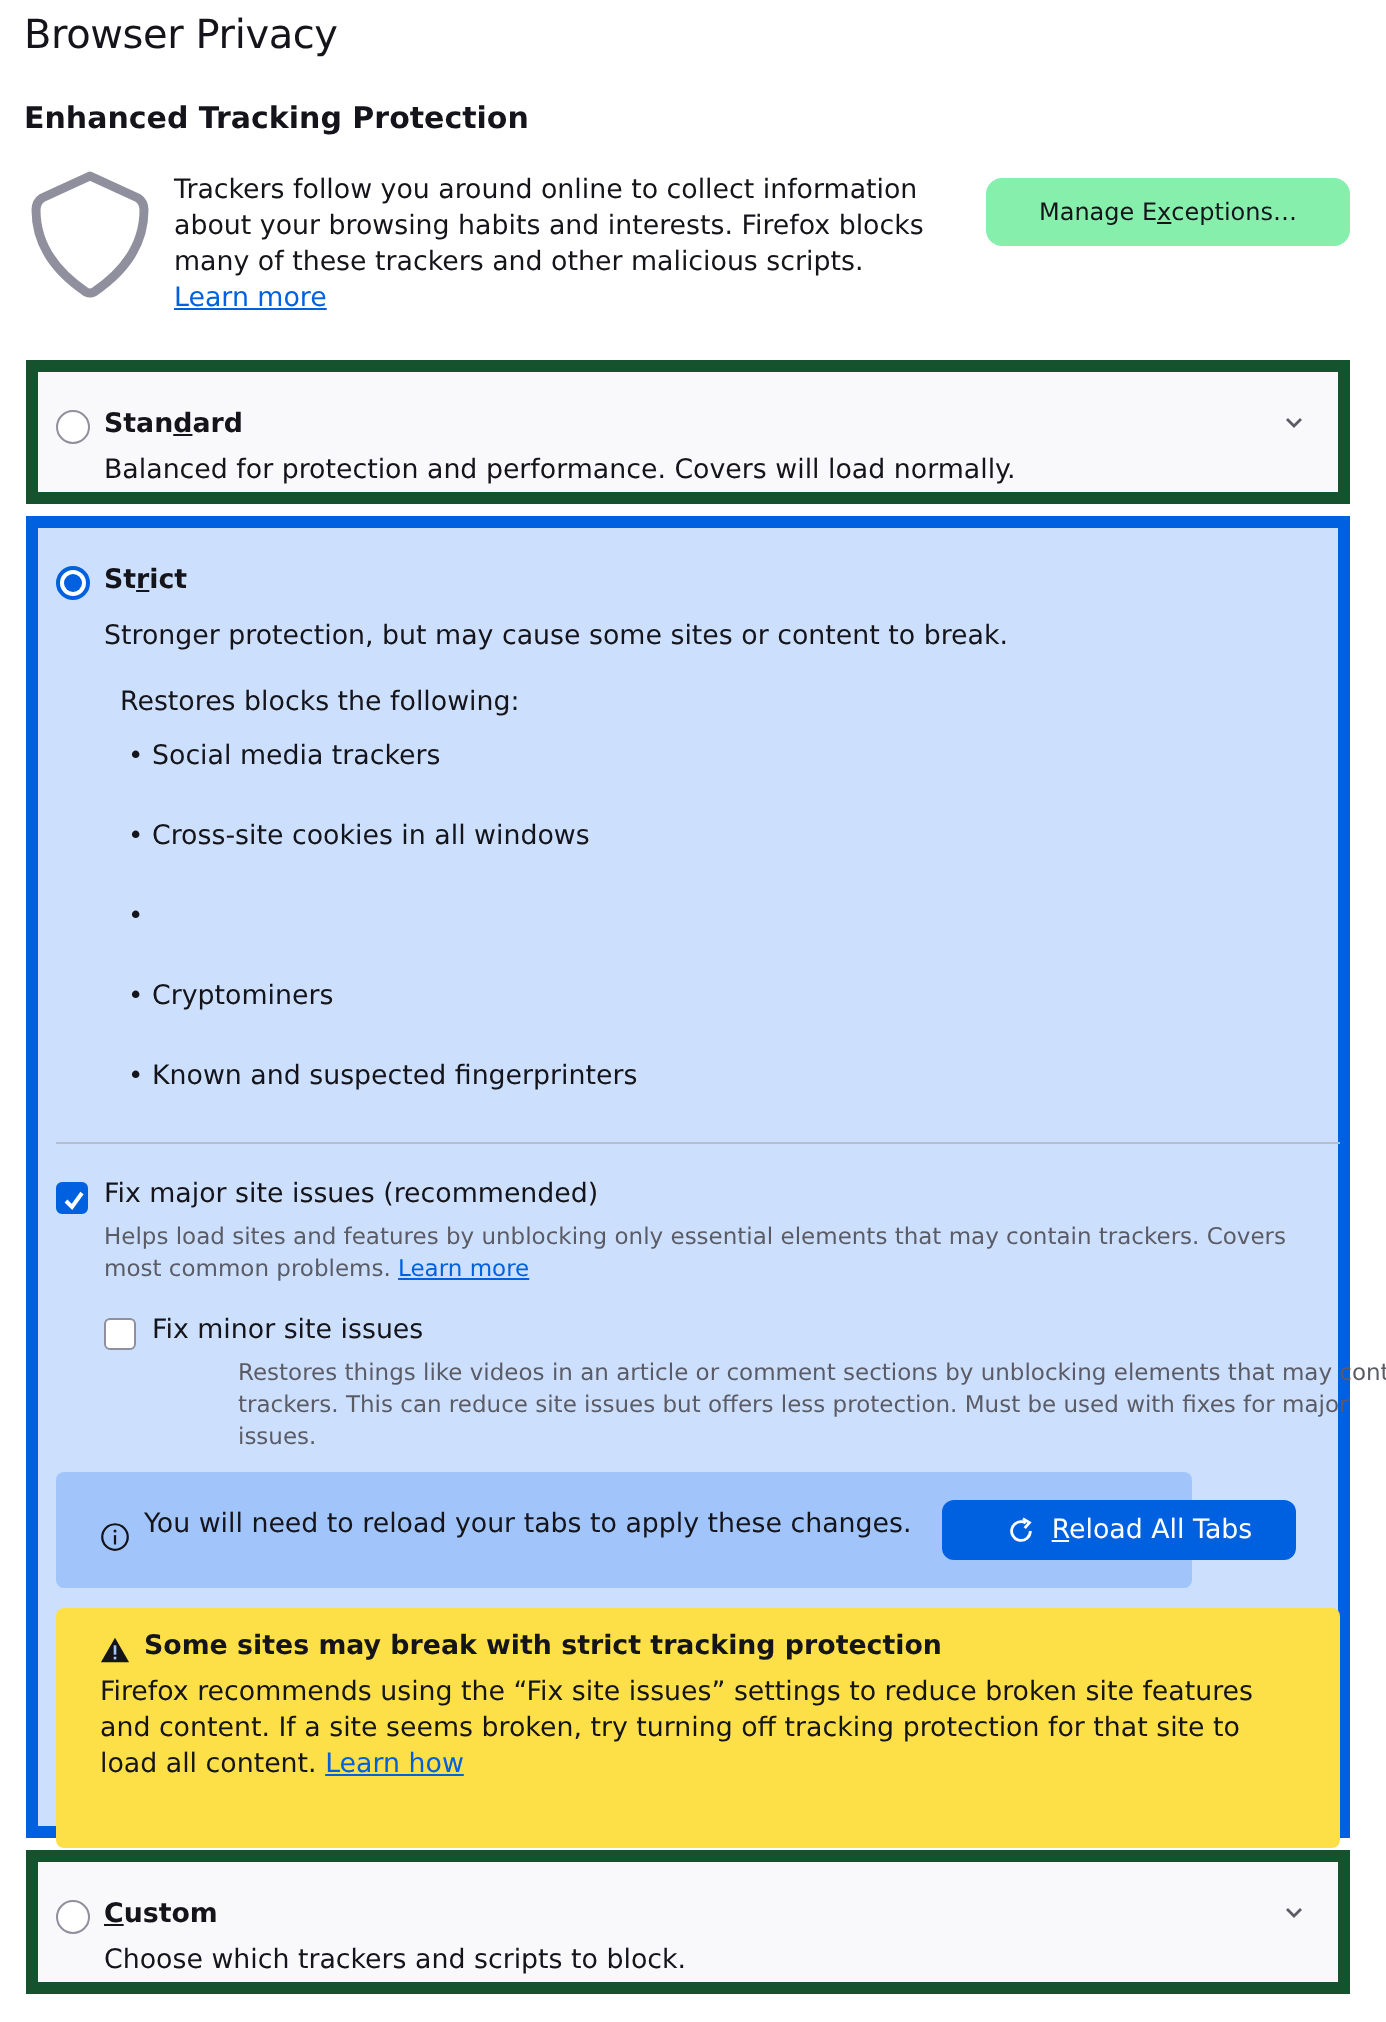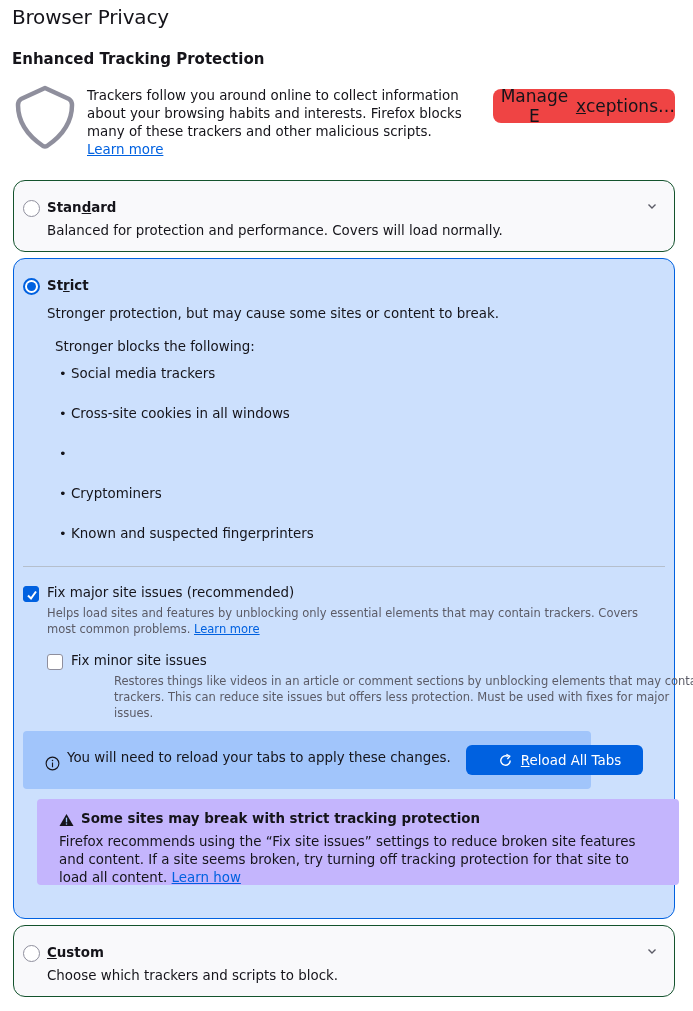--- a/index.html
+++ b/index.html
@@ -3,24 +3,24 @@
   <meta charset="utf-8">
   <style>
     * { box-sizing: border-box; margin: 0; padding: 0; }
     html, body { width: 693px; height: 1011px; background: #ffffff; overflow: hidden; }
     body { font-family: "DejaVu Sans", "Liberation Sans", sans-serif; color: #15141a; position: relative; }
     .page-title { position: absolute; left: 12px; top: 5px; font-size: 20px; font-weight: 500; color: #15141a; letter-spacing: -0.2px; }
     .section-title { position: absolute; left: 12px; top: 50px; font-size: 15px; font-weight: 600; color: #15141a; }
     .shield { position: absolute; left: 15px; top: 85px; width: 60px; height: 64px; }
     .intro { position: absolute; left: 87px; top: 87px; width: 390px; font-size: 13.4px; line-height: 18px; color: #15141a; }
     a.link { color: #0061e0; text-decoration: underline; }
-    .manage-btn { position: absolute; left: 493px; top: 89px; width: 182px; height: 34px; background: #ef4444; border-radius: 8px; border: none; font-family: inherit; font-size: 17px; font-weight: 500; color: #15141a; display: flex; align-items: center; justify-content: center; }
+    .manage-btn { position: absolute; left: 493px; top: 89px; width: 182px; height: 34px; background: #86efac; border-radius: 8px; border: none; font-family: inherit; font-size: 12px; font-weight: 500; color: #15141a; display: flex; align-items: center; justify-content: center; }
     .manage-btn u { text-decoration: underline; }
 
-    .card { position: absolute; left: 13px; width: 662px; border: 1px solid #14532d; border-radius: 12px; background: #f9f9fb; }
+    .card { position: absolute; left: 13px; width: 662px; border: 6px solid #14532d; border-radius: 0; background: #f9f9fb; }
     .card.standard { top: 180px; height: 72px; }
     .card.custom { top: 925px; height: 72px; }
     .card.strict { top: 258px; height: 661px; background: #cce0fd; border-color: #0061e0; }
 
     .radio { position: absolute; left: 9px; width: 17px; height: 17px; border-radius: 50%; border: 1px solid #8f8f9d; background: #fff; }
     .radio.checked { border: 2px solid #0061e0; }
     .radio.checked::after { content: ""; position: absolute; left: 2px; top: 2px; width: 9px; height: 9px; border-radius: 50%; background: #0061e0; }
     .card-label { position: absolute; left: 33px; font-size: 13.4px; font-weight: 700; color: #15141a; }
     .card-desc { position: absolute; left: 33px; font-size: 13.4px; color: #15141a; }
     .chevron { position: absolute; right: 17px; width: 10px; height: 10px; }
@@ -36,21 +36,21 @@
     .checkbox.checked svg { position: absolute; left: 2px; top: 2px; }
     .opt-label { position: absolute; font-size: 13.4px; color: #15141a; }
     .opt-desc { position: absolute; font-size: 11.5px; line-height: 16px; color: #5b5b66; }
     .opt-desc a.link { color: #0061e0; }
 
     .reload-bar { position: absolute; left: 9px; top: 472px; width: 568px; height: 58px; background: #a1c5fb; border-radius: 4px; }
     .info-icon { position: absolute; left: 22px; top: 25px; width: 15px; height: 15px; }
     .reload-text { position: absolute; left: 44px; top: 19px; font-size: 13.4px; color: #15141a; }
     .reload-btn { position: absolute; left: 443px; top: 14px; width: 177px; height: 30px; background: #0061e0; border-radius: 6px; border: none; color: #fff; font-family: inherit; font-size: 13.4px; font-weight: 500; display: flex; align-items: center; justify-content: center; gap: 8px; padding-left: 10px; }
 
-    .warn-box { position: absolute; left: 9px; top: 540px; width: 642px; height: 86px; background: #c4b5fd; border-radius: 4px; margin-left: 14px; }
+    .warn-box { position: absolute; left: 9px; top: 540px; width: 642px; height: 120px; background: #fde047; border-radius: 4px; }
     .warn-icon { position: absolute; left: 22px; top: 14px; width: 15px; height: 14px; }
     .warn-title { position: absolute; left: 44px; top: 12px; font-size: 13.4px; font-weight: 700; color: #15141a; }
     .warn-body { position: absolute; left: 22px; top: 34px; width: 600px; font-size: 13.4px; line-height: 18px; color: #15141a; }
   </style>
 </head>
 <body>
 
 <div class="page-title">Browser Privacy</div>
 <div class="section-title">Enhanced Tracking Protection</div>
 
@@ -80,21 +80,21 @@
   </svg>
 </div>
 
 <div class="card strict">
   <div class="radio checked" style="top:19px;"></div>
   <div class="card-label" style="top:19px;">
     <span>St</span><u>r</u><span>ict</span>
   </div>
   <div class="card-desc" style="top:47px;">Stronger protection, but may cause some sites or content to break.</div>
 
-  <div class="blocks-intro">Stronger blocks the following:</div>
+  <div class="blocks-intro">Restores blocks the following:</div>
   <ul class="block-list">
     <li>
         <span class="bullet">•</span>
         <span>Social media trackers</span>
       </li>
     <li>
         <span class="bullet">•</span>
         <span>Cross-site cookies in all windows</span>
       </li>
     <li>

